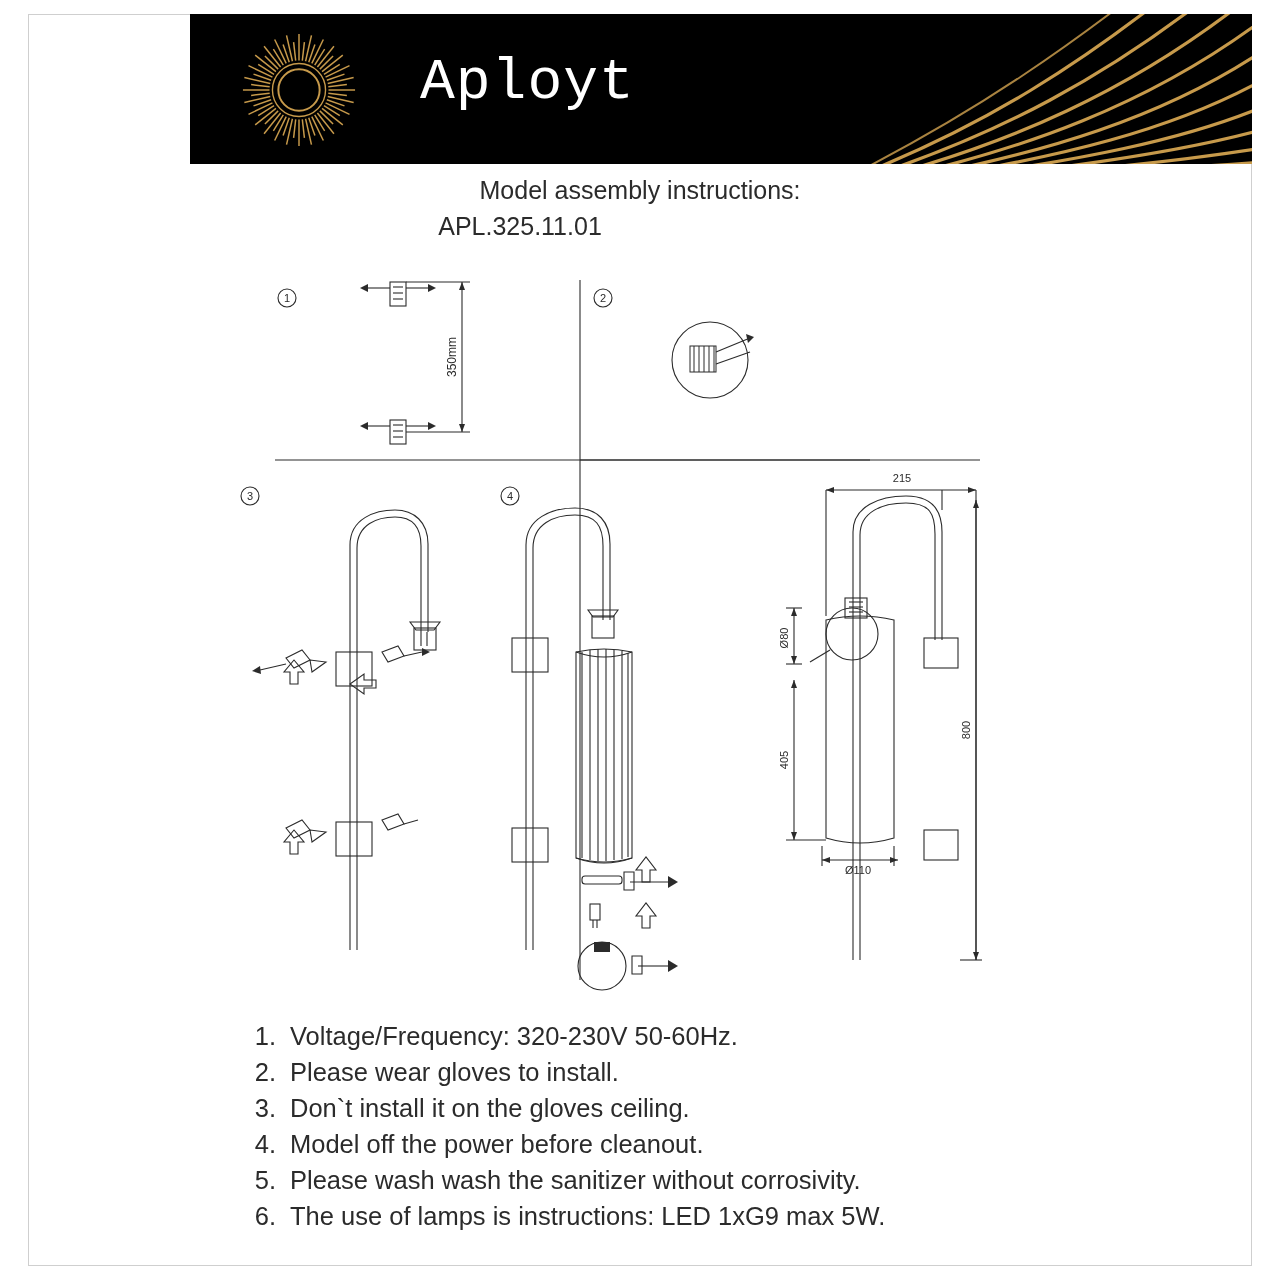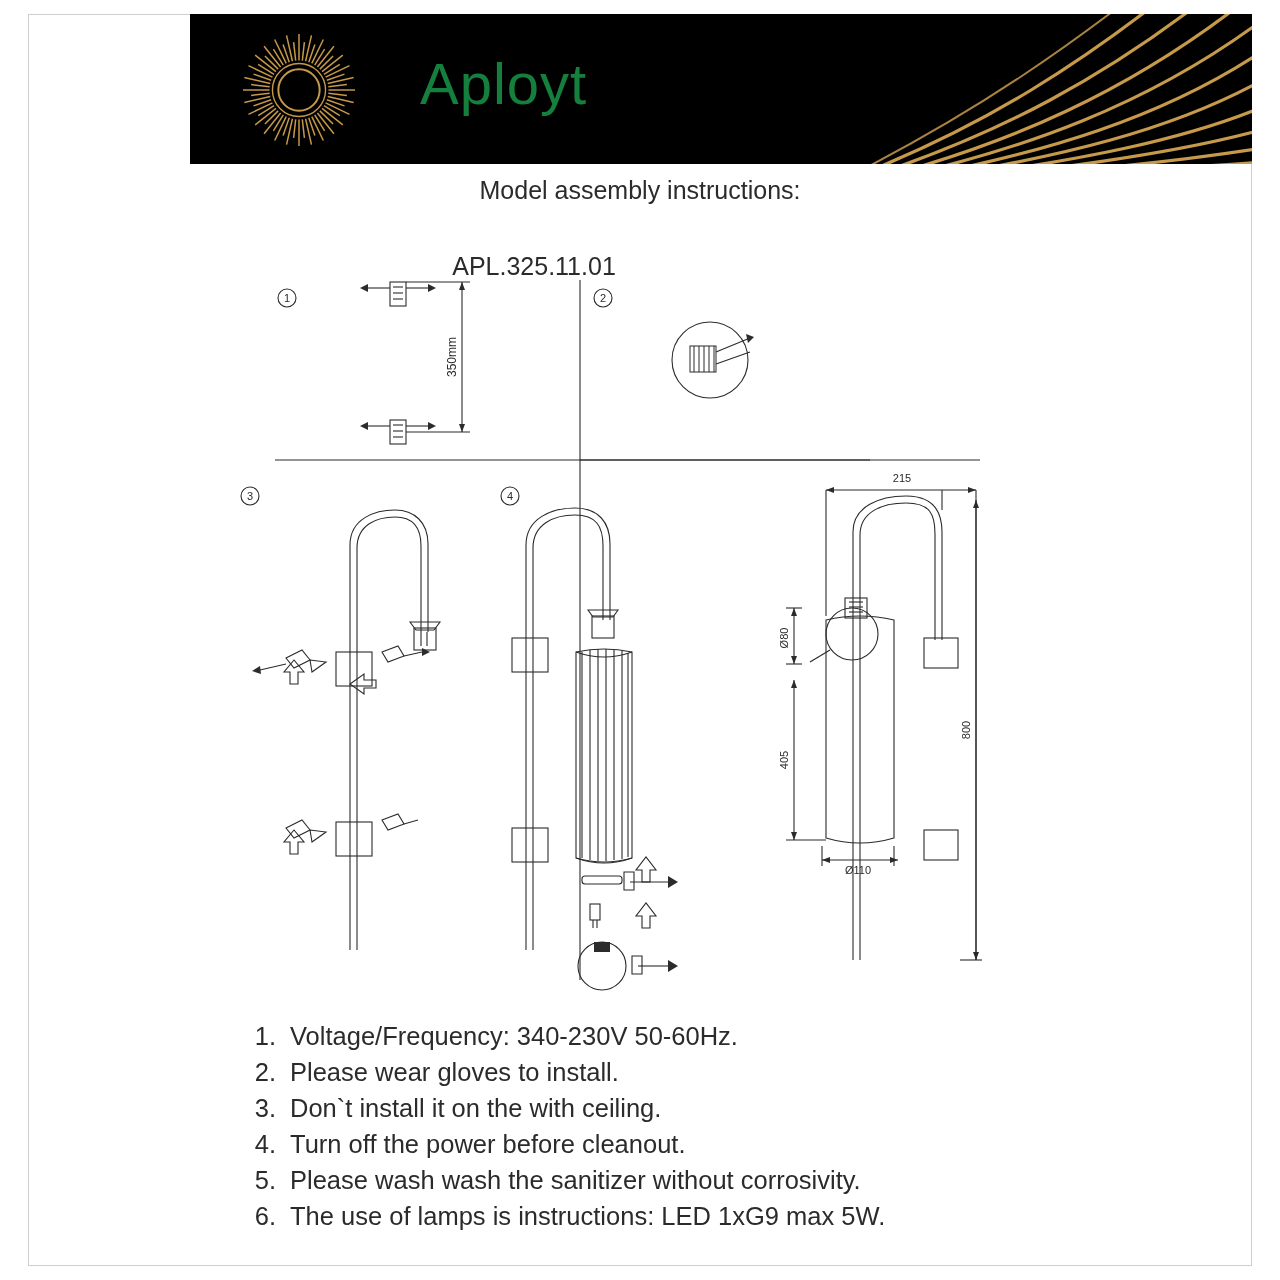--- a/index.html
+++ b/index.html
@@ -32,48 +32,47 @@
     overflow: hidden;
   }
   .banner-logo-mark {
     position: absolute;
     left: 50px; top: 17px;
     width: 118px; height: 118px;
   }
   .banner-title {
     position: absolute;
     left: 230px; top: 36px;
-    font-family: Liberation Sans, sans-serif;
+    font-family: Liberation Mono, monospace;
     font-size: 58px;
     letter-spacing: 1px;
-    color: #15803d;
+    color: #ffffff;
   }
   .fan {
     position: absolute;
     right: -10px; top: -130px;
     width: 420px; height: 300px;
   }
 
   
   .doc-title {
     position: absolute;
     left: 0; top: 176px;
     width: 1280px;
     text-align: center;
     font-size: 25px;
     color: #2b2b2b;
   }
   .doc-model {
     position: absolute;
-    left: 14px; top: 212px;
+    left: 0; top: 212px;
     width: 1040px;
     text-align: center;
     font-size: 25px;
     color: #2b2b2b;
-    margin-top: 40px;
   }
 
   
   .diagram {
     position: absolute;
     left: 190px; top: 260px;
     width: 1000px; height: 740px;
   }
   .diagram svg { display: block; }
 
@@ -441,33 +440,33 @@
           <text x="780" y="470" font-size="11" fill="#2b2b2b" stroke="none" transform="rotate(-90 780 470)" text-anchor="middle">800</text>
         </g>
 
       </g>
     </svg>
   </div>
 
   <div class="notes">
     <div class="note-row">
       <div class="note-num">1.</div>
-      <div class="note-text">Voltage/Frequency: 340-230V 50-60Hz.</div>
+      <div class="note-text">Voltage/Frequency: 320-230V 50-60Hz.</div>
     </div>
     <div class="note-row">
       <div class="note-num">2.</div>
       <div class="note-text">Please wear gloves to install.</div>
     </div>
     <div class="note-row">
       <div class="note-num">3.</div>
-      <div class="note-text">Don`t install it on the with ceiling.</div>
+      <div class="note-text">Don`t install it on the gloves ceiling.</div>
     </div>
     <div class="note-row">
       <div class="note-num">4.</div>
-      <div class="note-text">Turn off the power before cleanout.</div>
+      <div class="note-text">Model off the power before cleanout.</div>
     </div>
     <div class="note-row">
       <div class="note-num">5.</div>
       <div class="note-text">Please wash wash the sanitizer without corrosivity.</div>
     </div>
     <div class="note-row">
       <div class="note-num">6.</div>
       <div class="note-text">The use of lamps is instructions: LED 1xG9 max 5W.</div>
     </div>
   </div>

